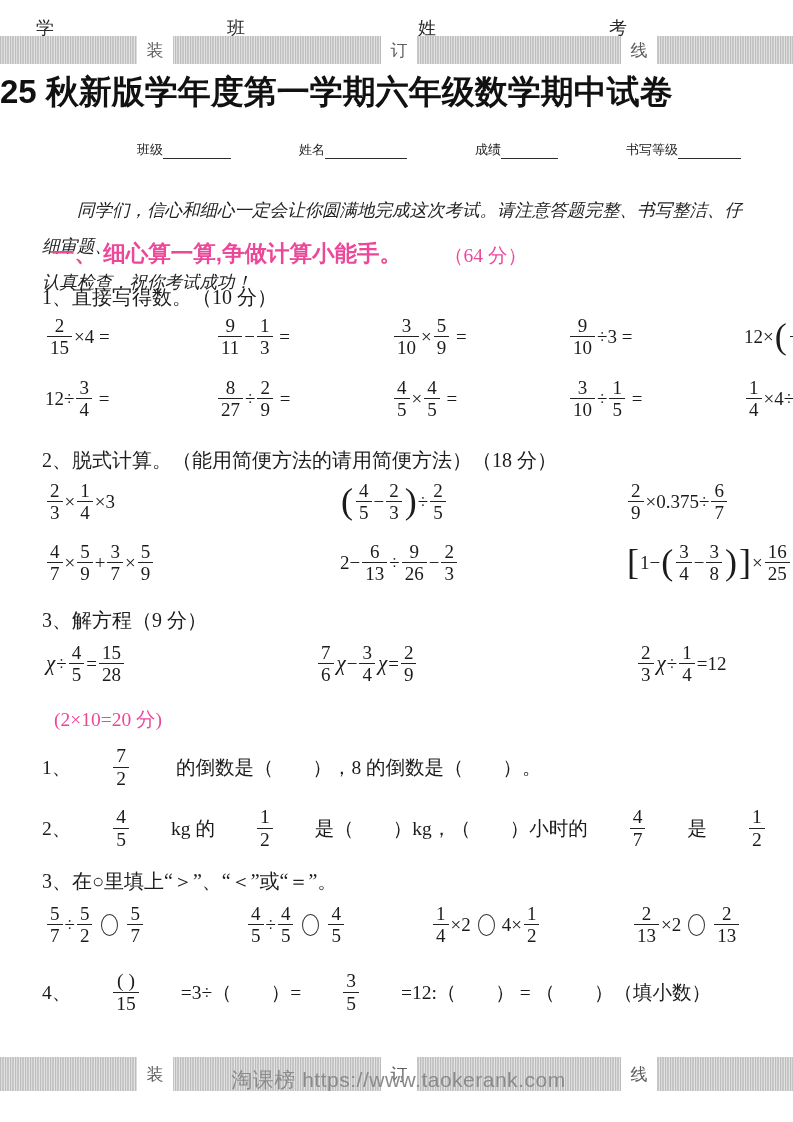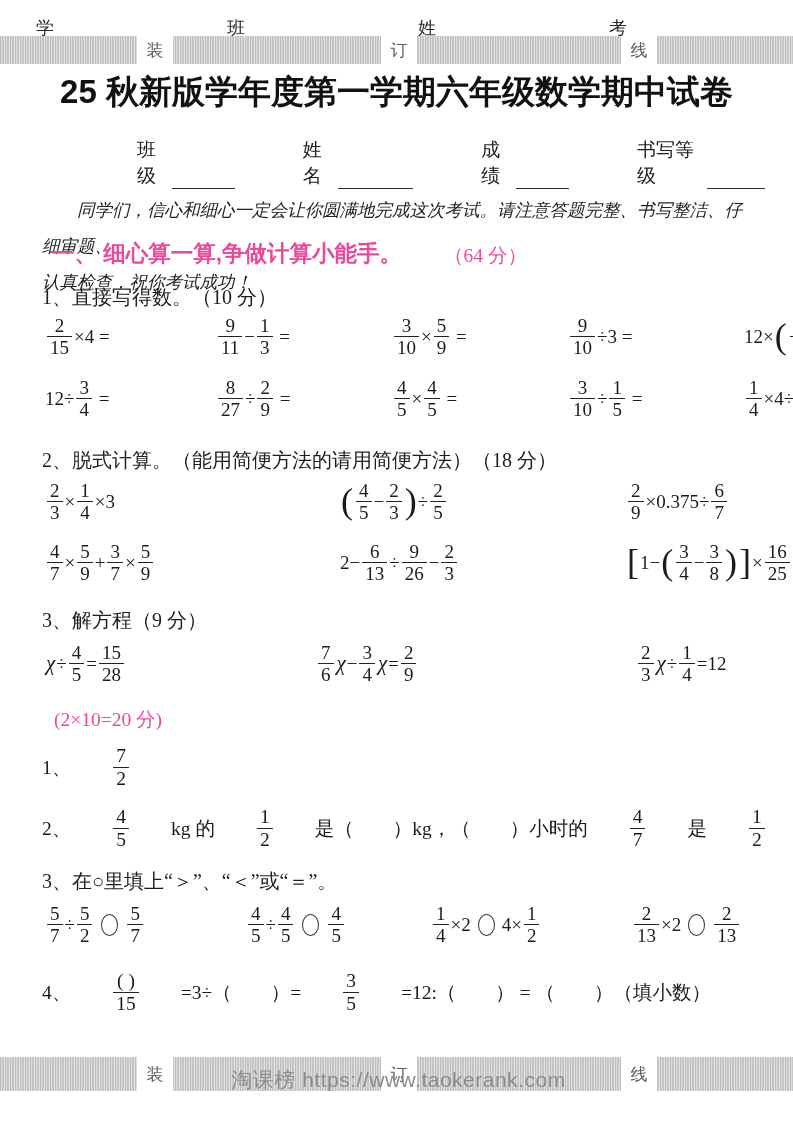--- a/index.html
+++ b/index.html
@@ -42,26 +42,26 @@
   .tag-xian  { left:621px; }
 
   .watermark {
     top:1066px; left:2px; width:100%; text-align:center;
     font-family:"Liberation Sans","DejaVu Sans",sans-serif;
     font-size:21px; color:#8b8b8b; letter-spacing:0.5px;
   }
 
   
   .title {
-    top:70px; left:0; width:100%; text-align:center;
+    top:70px; left:0; width:100%; 
     font-family:"Liberation Sans","DejaVu Sans",sans-serif;
     font-weight:700; font-size:33px; color:#111;
   }
   .info-line {
-    top:137px; left:137px; font-size:19px; display:flex; align-items:flex-end;
+    top:137px; left:137px; font-size:13px; display:flex; align-items:flex-end;
   }
   .info-line .ifield { display:flex; align-items:flex-end; margin-right:28px; }
   .info-line .blank {
     display:inline-block; height:22px; border-bottom:1.6px solid #2c2c2c;
   }
   .bl-68 { width:68px; } .bl-78 { width:82px; } .bl-57 { width:57px; } .bl-63 { width:63px; }
 
   .intro {
     top:192px; left:42px; right:36px;
     font-size:17.5px; line-height:36px; color:#222;
@@ -208,21 +208,21 @@
   <div class="abs mrow g3b r-c3">
     <span class="mcell"><span class="var">χ</span><span class="tx">÷</span><span class="fr"><span class="n">4</span><span class="d">5</span></span><span class="tx">=</span><span class="fr"><span class="n">15</span><span class="d">28</span></span></span>
     <span class="mcell"><span class="fr"><span class="n">7</span><span class="d">6</span></span><span class="var">χ</span><span class="tx">−</span><span class="fr"><span class="n">3</span><span class="d">4</span></span><span class="var">χ</span><span class="tx">=</span><span class="fr"><span class="n">2</span><span class="d">9</span></span></span>
     <span class="mcell"><span class="fr"><span class="n">2</span><span class="d">3</span></span><span class="var">χ</span><span class="tx">÷</span><span class="fr"><span class="n">1</span><span class="d">4</span></span><span class="tx">=12</span></span>
   </div>
 
   <div class="abs sec-heading h-sec2">
     <span class="score">(2×10=20 分)</span>
   </div>
 
-  <div class="abs mline r-q1"><span class="tx">1、</span><span class="fr"><span class="n">7</span><span class="d">2</span></span></div>
+  <div class="abs mline r-q1"><span class="tx">1、</span><span class="fr"><span class="n">7</span><span class="d">2</span></span><span class="tx"> 的倒数是（　　），8 的倒数是（　　）。</span></div>
   <div class="abs mline r-q2"><span class="tx">2、</span><span class="fr"><span class="n">4</span><span class="d">5</span></span><span class="tx">kg 的</span><span class="fr"><span class="n">1</span><span class="d">2</span></span><span class="tx">是（　　）kg，（　　）小时的</span><span class="fr"><span class="n">4</span><span class="d">7</span></span><span class="tx">是</span><span class="fr"><span class="n">1</span><span class="d">2</span></span><span class="tx">小时。</span></div>
   <div class="abs sub-label l-q3">3、在○里填上“＞”、“＜”或“＝”。</div>
   <div class="abs mrow g4 r-q3">
     <span class="mcell"><span class="fr"><span class="n">5</span><span class="d">7</span></span><span class="tx">÷</span><span class="fr"><span class="n">5</span><span class="d">2</span></span><span class="circ"></span><span class="fr"><span class="n">5</span><span class="d">7</span></span></span>
     <span class="mcell"><span class="fr"><span class="n">4</span><span class="d">5</span></span><span class="tx">÷</span><span class="fr"><span class="n">4</span><span class="d">5</span></span><span class="circ"></span><span class="fr"><span class="n">4</span><span class="d">5</span></span></span>
     <span class="mcell"><span class="fr"><span class="n">1</span><span class="d">4</span></span><span class="tx">×2</span><span class="circ"></span><span class="tx">4×</span><span class="fr"><span class="n">1</span><span class="d">2</span></span></span>
     <span class="mcell"><span class="fr"><span class="n">2</span><span class="d">13</span></span><span class="tx">×2</span><span class="circ"></span><span class="fr"><span class="n">2</span><span class="d">13</span></span></span>
   </div>
   <div class="abs mline r-q4"><span class="tx">4、</span><span class="fr"><span class="n">( )</span><span class="d">15</span></span><span class="tx">=3÷（　　）=</span><span class="fr"><span class="n">3</span><span class="d">5</span></span><span class="tx">=12:（　　） = （　　）（填小数）</span></div>
 

